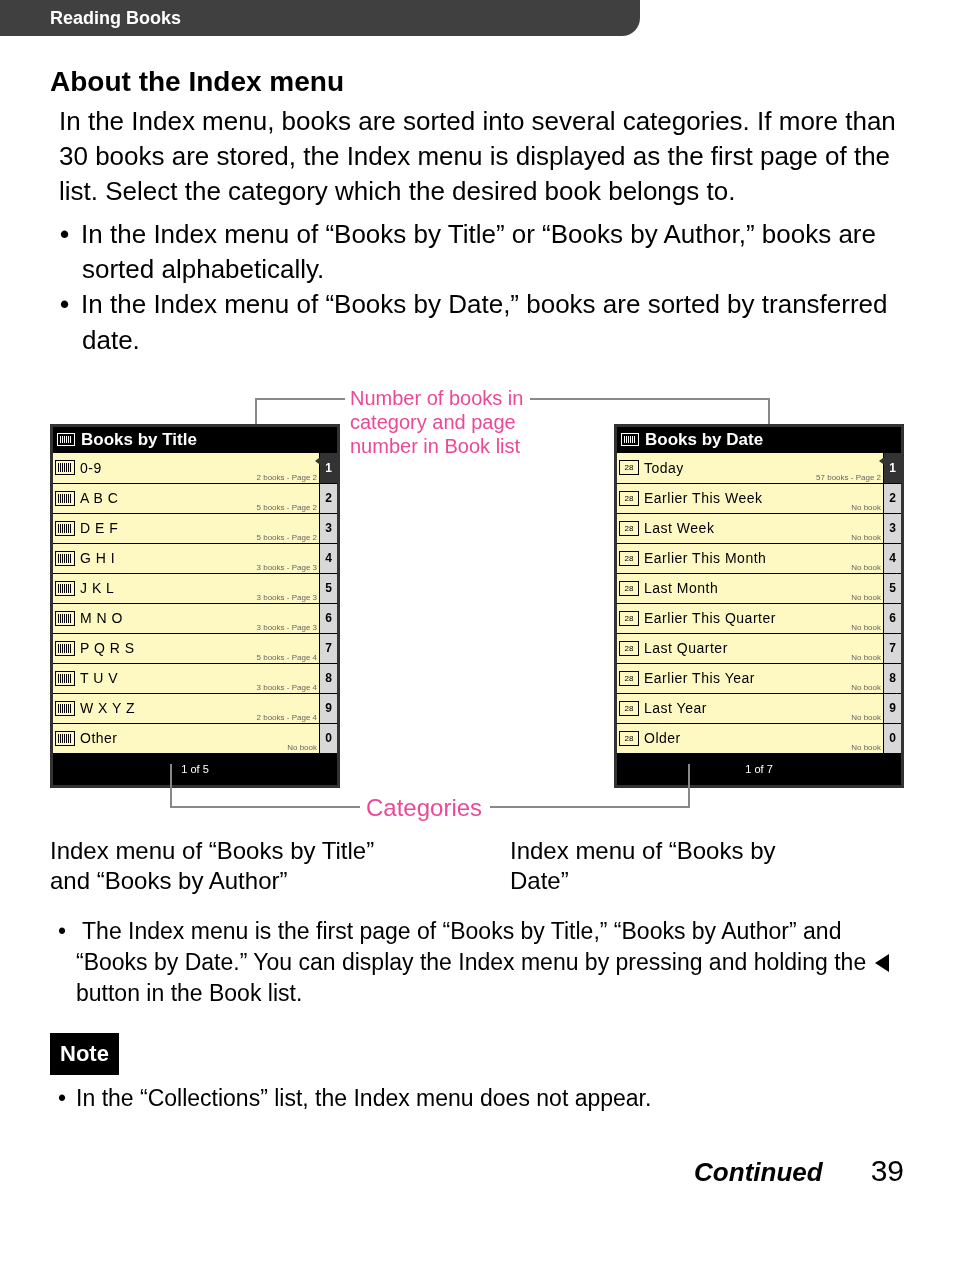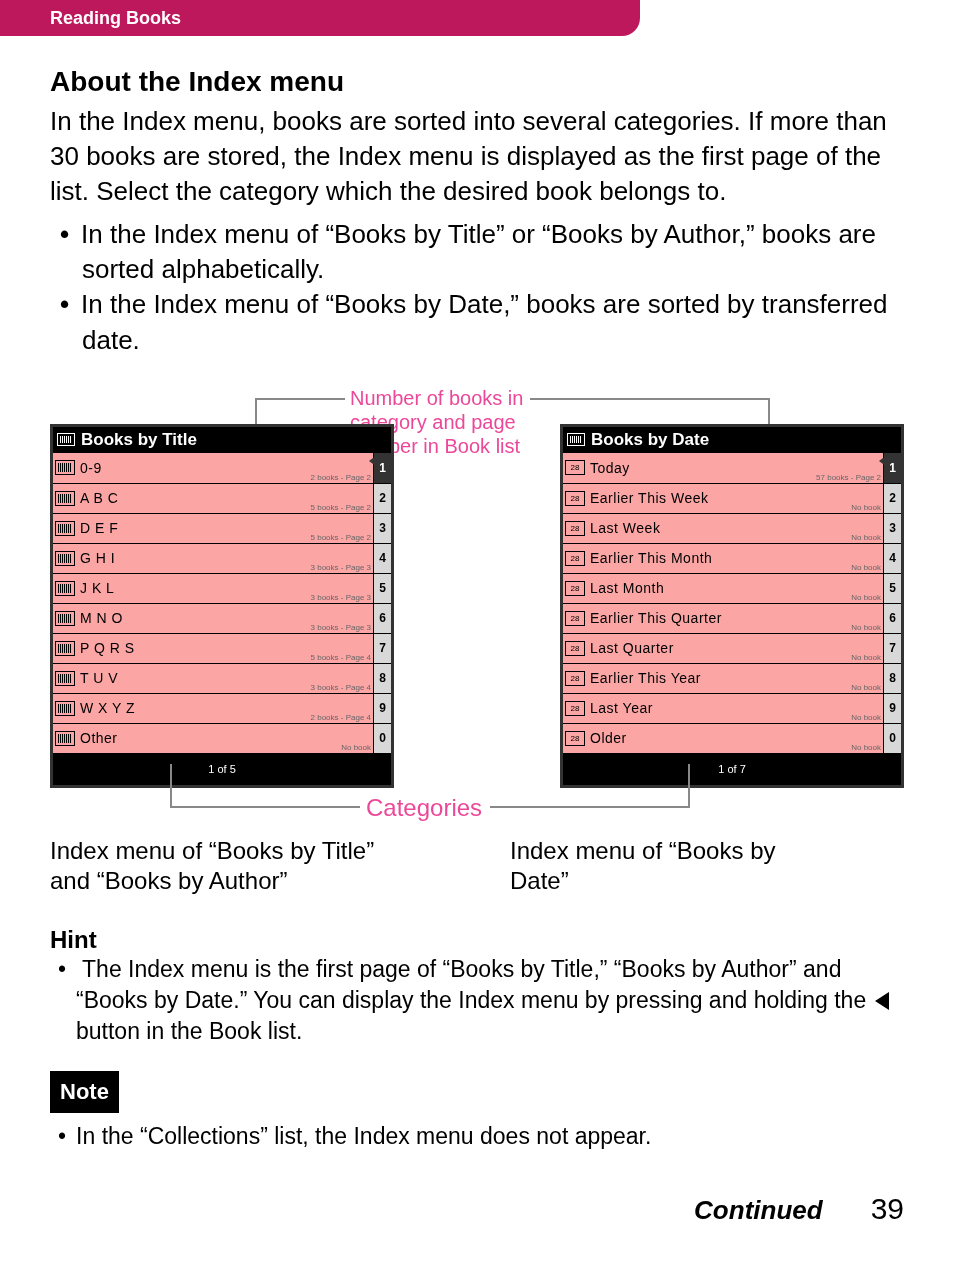--- a/index.html
+++ b/index.html
@@ -1,25 +1,25 @@
 <!DOCTYPE html>
 <html><head>
 <meta charset="utf-8">
 <style>
   * { box-sizing: border-box; margin: 0; padding: 0; }
   body { font-family: Arial, Helvetica, sans-serif; width: 954px; background: #fff; color: #000; }
-  .header-bar { background: #be185d; color: #fff; font-weight: bold; font-size: 18px; height: 36px; display: flex; align-items: center; padding-left: 50px; border-bottom-right-radius: 18px; width: 640px; }
+  .header-bar { background: #404040; color: #fff; font-weight: bold; font-size: 18px; height: 36px; display: flex; align-items: center; padding-left: 50px; border-bottom-right-radius: 18px; width: 640px; }
   .content { padding: 30px 50px 20px 50px; }
   h2.section-title { font-size: 28px; font-weight: 900; margin-bottom: 6px; }
-  .intro { font-size: 26px; line-height: 1.35; margin-bottom: 8px; }
+  .intro { font-size: 26px; line-height: 1.35; margin-bottom: 8px; margin-left: 9px; }
   ul.main-list { list-style: none; padding-left: 10px; }
   ul.main-list li { font-size: 26px; line-height: 1.35; padding-left: 22px; text-indent: -22px; }
   ul.main-list li::before { content: "•"; font-weight: bold; margin-right: 12px; }
   .diagram-area { position: relative; height: 530px; margin-top: 28px; }
-  .mini-screen { position: absolute; width: 344px; border: 3px solid #333; background: #fca5a5; }
+  .mini-screen { position: absolute; width: 290px; border: 3px solid #333; background: #fef9c3; }
   .mini-screen.left { left: 0; top: 38px; }
   .mini-screen.right { right: 0; top: 38px; }
   .ms-header { background: #000; color: #fff; font-weight: bold; font-size: 17px; padding: 3px 4px; display: flex; align-items: center; }
   .ms-header .hicon { display: inline-block; width: 18px; height: 13px; border: 1px solid #fff; margin-right: 6px; position: relative; }
   .ms-header .hicon::before { content: ""; position: absolute; inset: 2px; background: repeating-linear-gradient(90deg,#fff 0 1px,transparent 1px 2px); }
   .ms-body { display: flex; }
   .ms-list { flex: 1; }
   .ms-row { display: flex; align-items: center; height: 30px; border-top: 1px solid #000; padding: 0 2px; position: relative; }
   .ms-row:first-child { border-top: none; }
   .ms-row .ricon { width: 20px; height: 15px; border: 1px solid #000; margin-right: 5px; position: relative; flex-shrink: 0; }
@@ -228,21 +228,20 @@
     <div class="callout-label callout-categories">Categories</div>
     <div class="line" style="left:120px; top:420px; width:190px; height:2px;"></div>
     <div class="line" style="left:120px; top:378px; width:2px; height:44px;"></div>
     <div class="line" style="left:440px; top:420px; width:200px; height:2px;"></div>
     <div class="line" style="left:638px; top:378px; width:2px; height:44px;"></div>
 
     <div class="caption right">Index menu of “Books by Date”</div>
     <div class="caption left">Index menu of “Books by Title” and “Books by Author”</div>
   </div>
 
-  <h3 class="hint-title">Hint</h3>
   <ul class="hint-list">
     <li>
       <span>The Index menu is the first page of “Books by Title,” “Books by Author” and “Books by Date.” You can display the Index menu by pressing and holding the </span><span class="left-triangle"></span><span> button in the Book list.</span>
     </li>
   </ul>
 
   <div class="note-badge">Note</div>
   <ul class="hint-list">
     <li>In the “Collections” list, the Index menu does not appear.</li>
   </ul>

